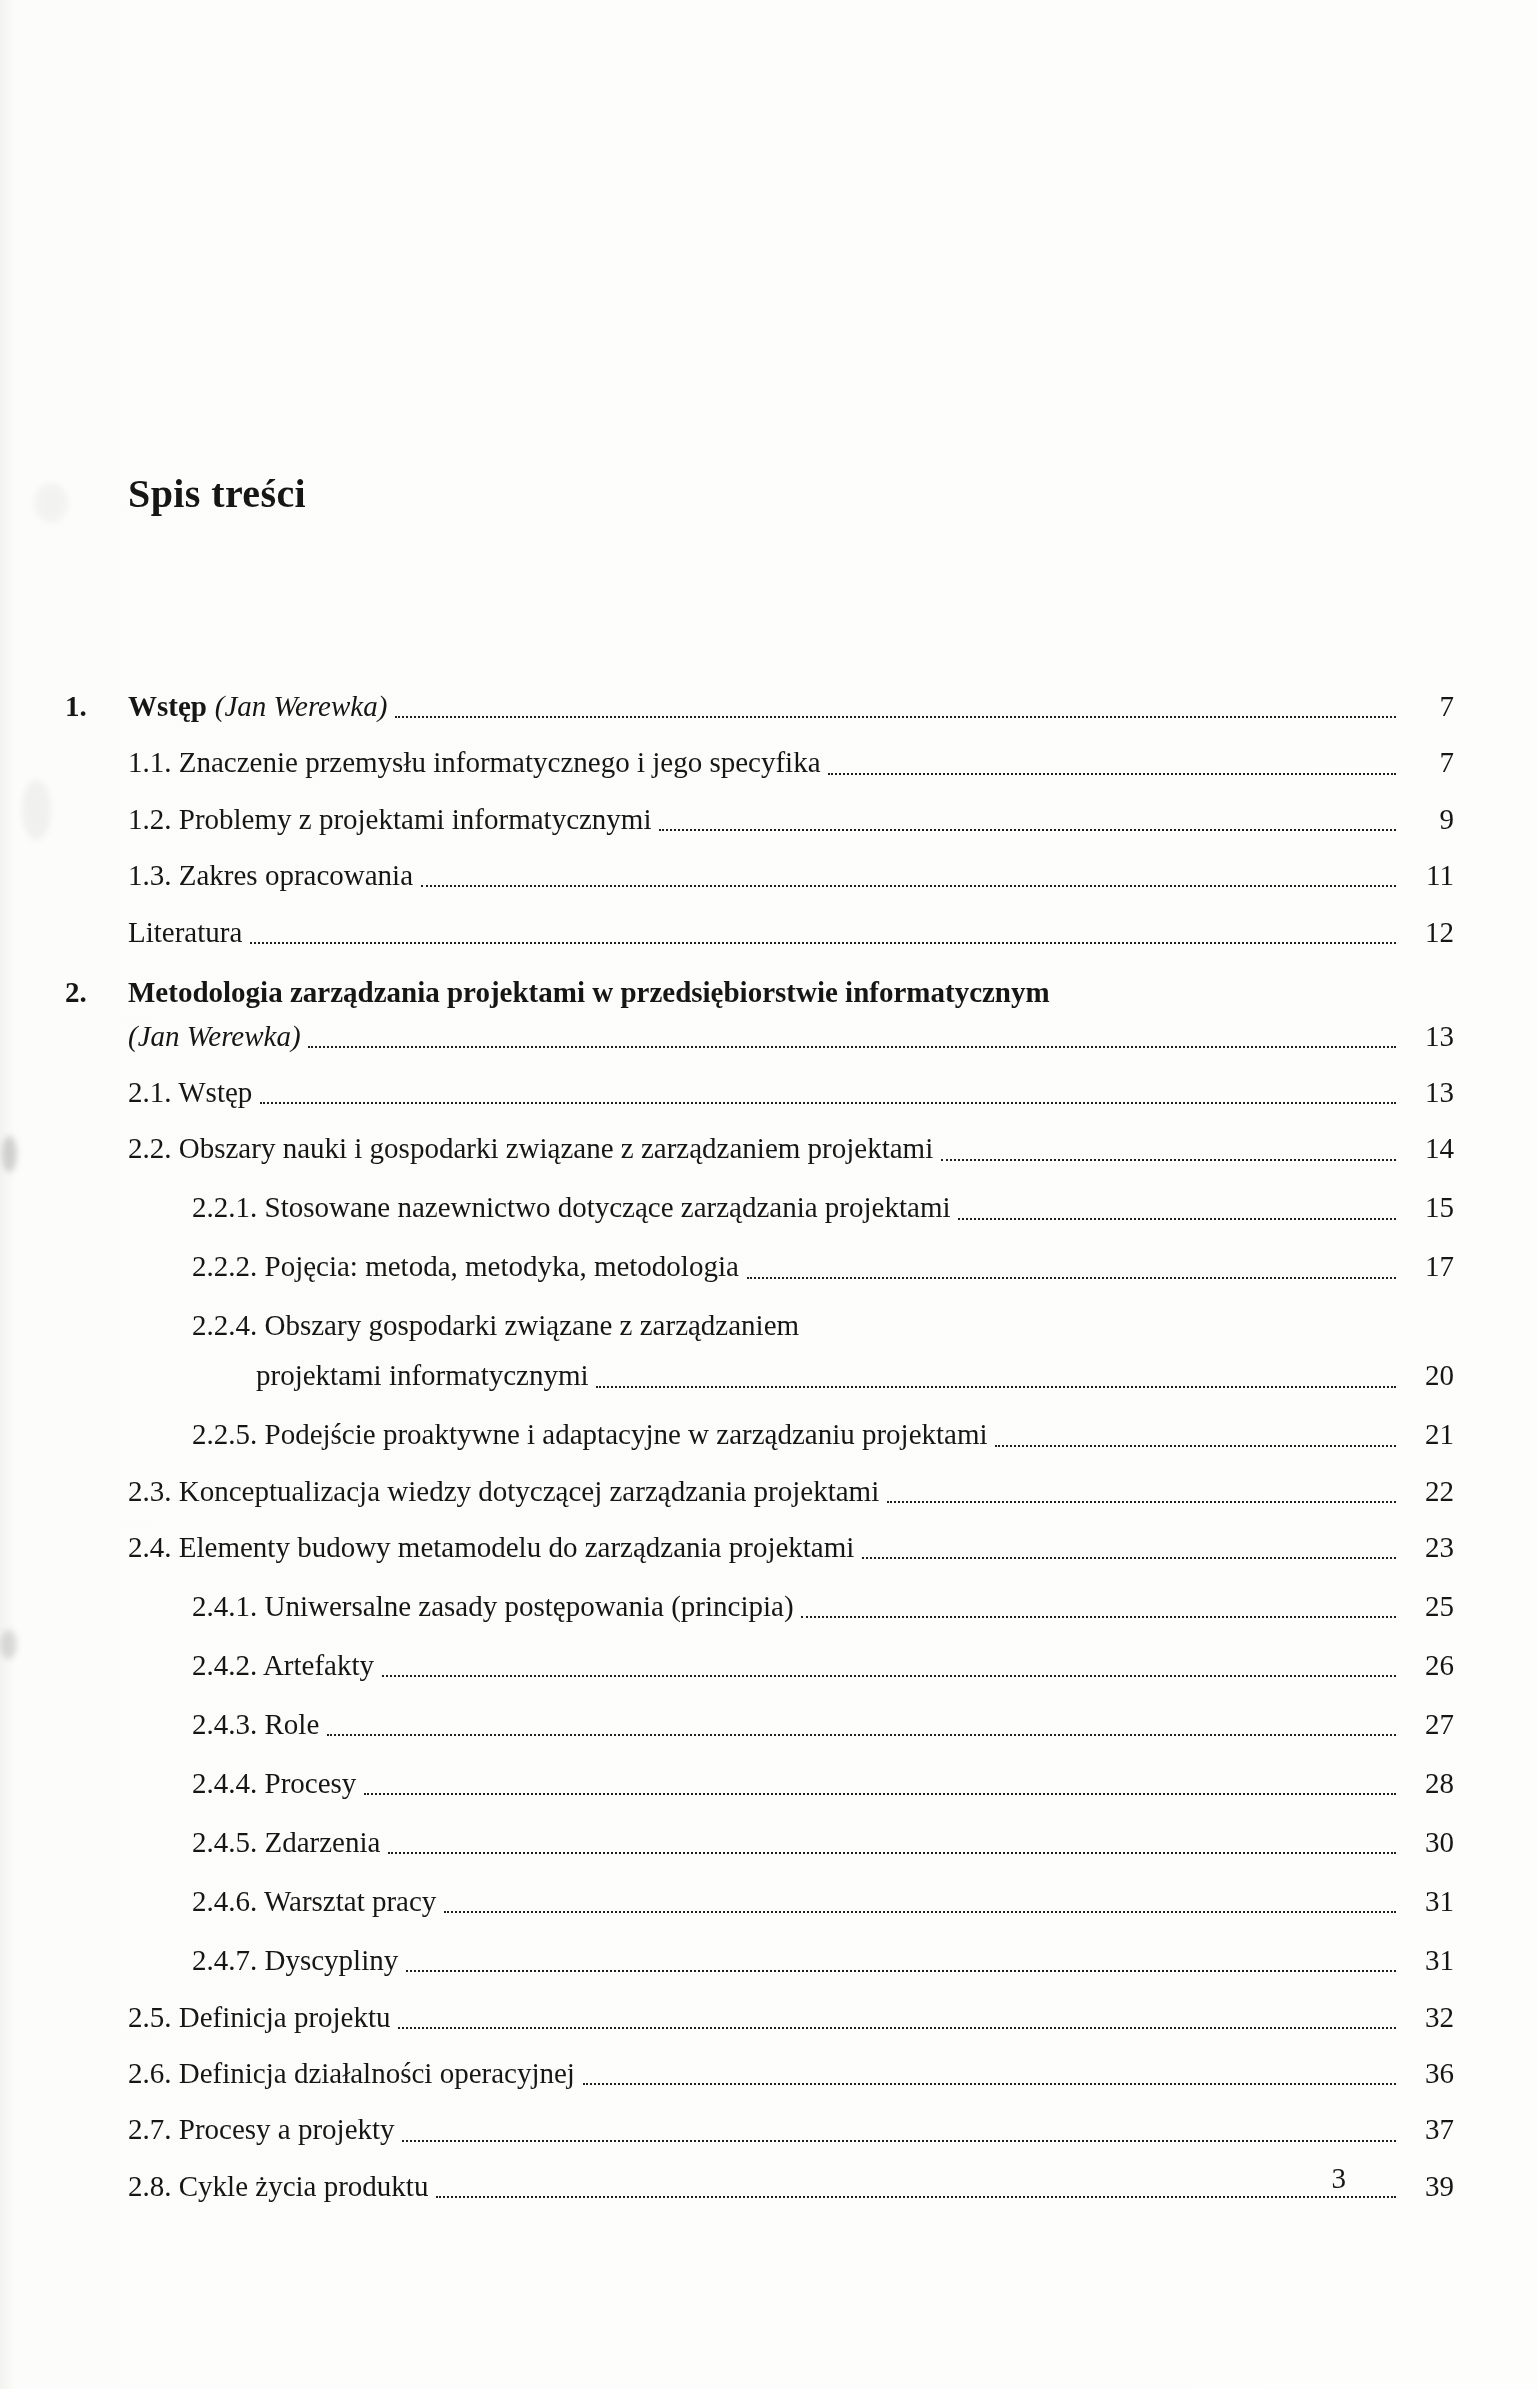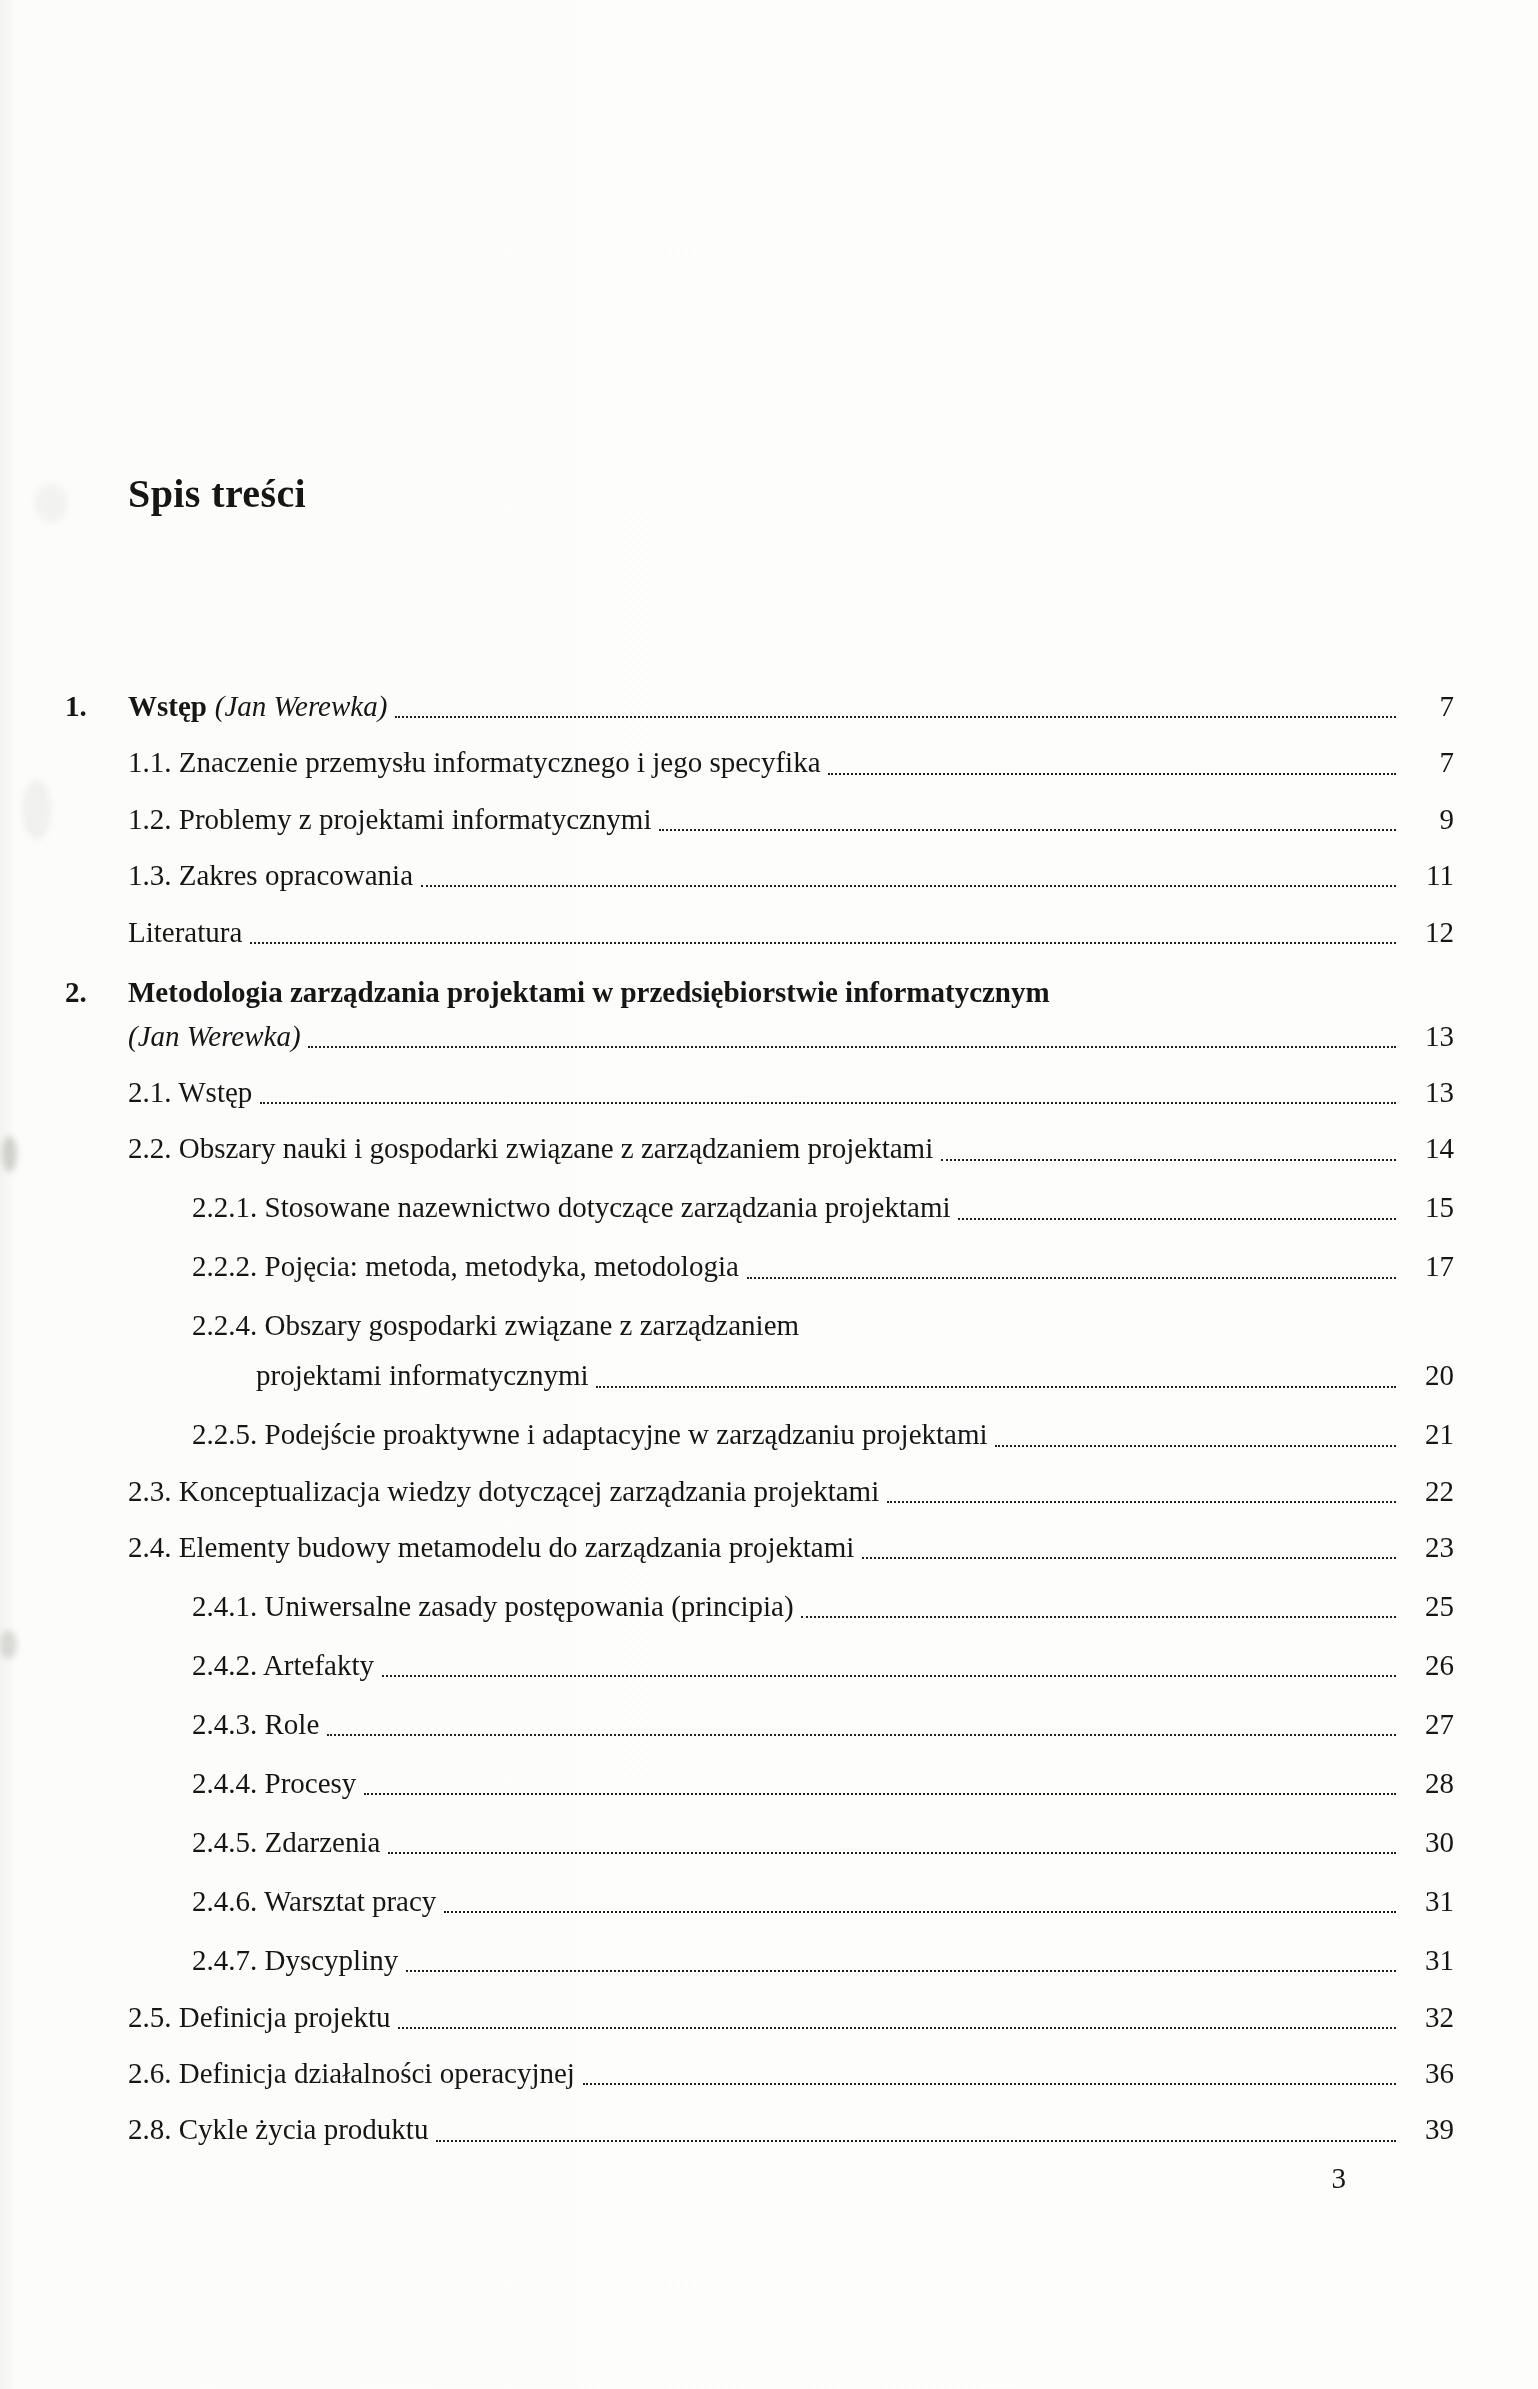--- a/index.html
+++ b/index.html
@@ -205,20 +205,25 @@
           <span class="txt">2.5. Definicja projektu</span>
           <span class="leader"></span>
           <span class="pg">32</span>
         </div>
         <div class="row s2">
           <span class="txt">2.6. Definicja działalności operacyjnej</span>
           <span class="leader"></span>
           <span class="pg">36</span>
         </div>
         <div class="row s2">
+          <span class="txt">2.7. Procesy a projekty</span>
+          <span class="leader"></span>
+          <span class="pg">37</span>
+        </div>
+        <div class="row s2">
           <span class="txt">2.8. Cykle życia produktu</span>
           <span class="leader"></span>
           <span class="pg">39</span>
         </div>
       </div>
   </div>
 
   <div class="page-number">3</div>
 </div>
 

